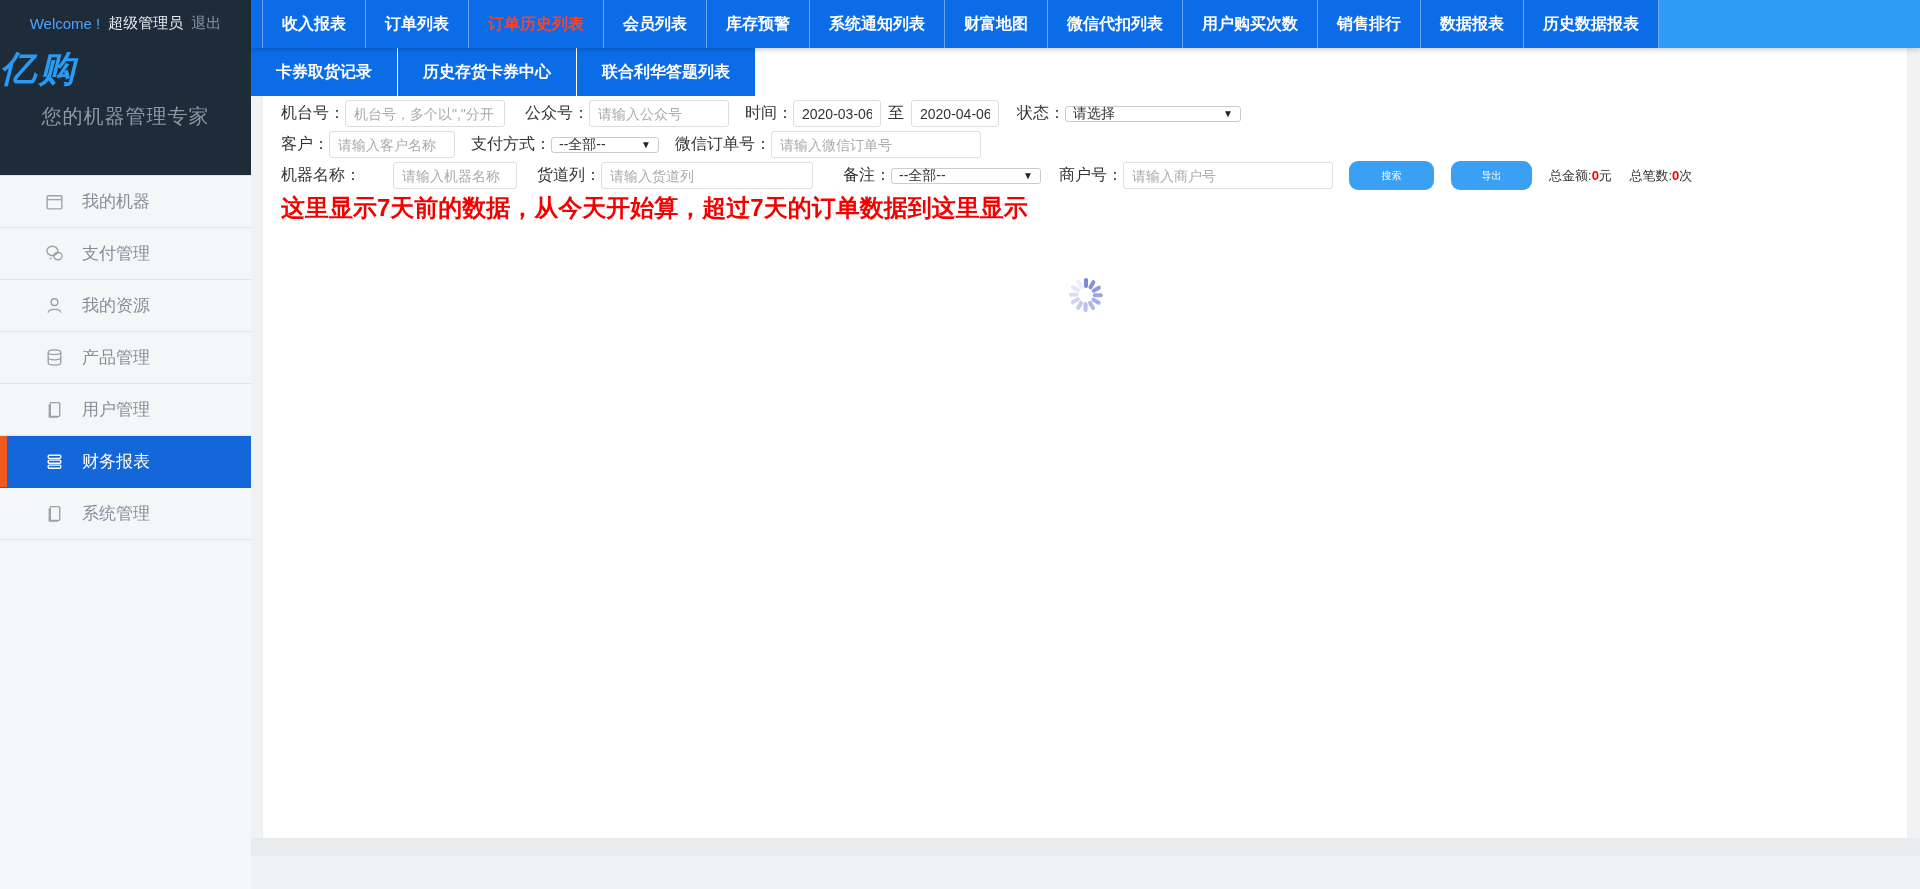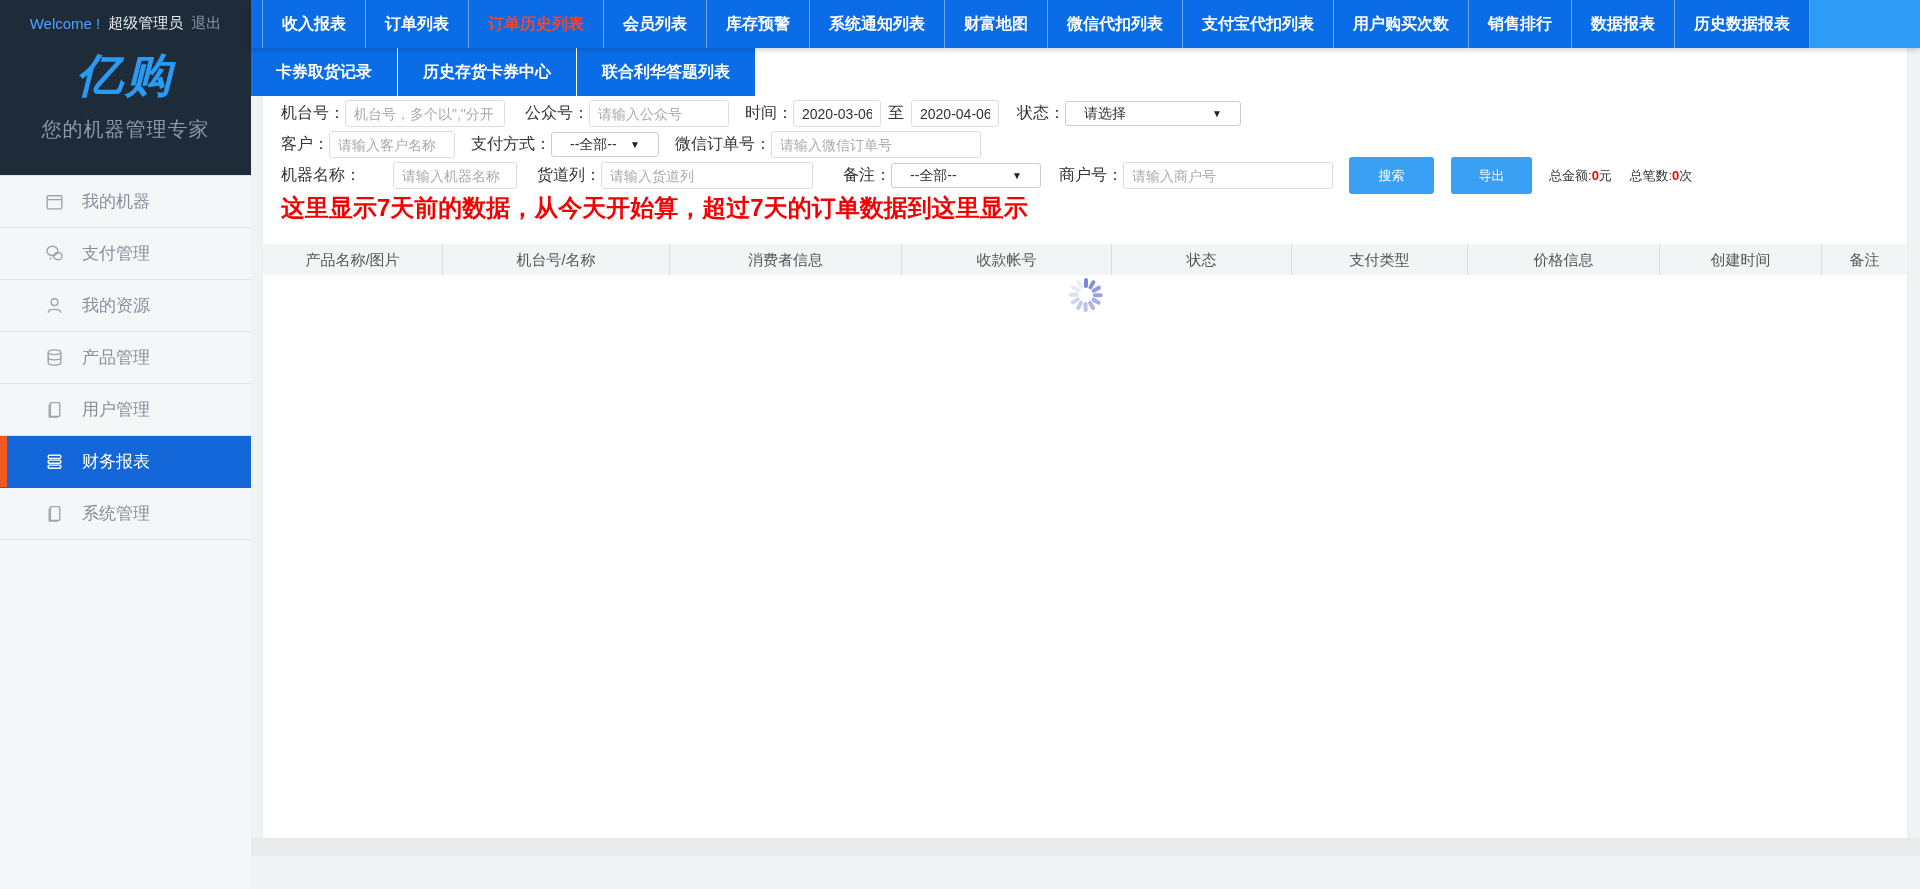--- a/index.html
+++ b/index.html
@@ -8,21 +8,21 @@
     width:1920px; height:889px; position:relative; overflow:hidden;
     background:#f0f2f4; font-family:"Liberation Sans","DejaVu Sans",sans-serif;
   }
   
   .sidebar { position:absolute; left:0; top:0; width:251px; height:889px; background:#f5f6f8; }
   .side-head { height:175px; background:#1e2b39; }
   .welcome-row { display:flex; justify-content:center; align-items:center; gap:8px; padding-top:14px; font-size:15px; }
   .welcome { color:#4da3ff; }
   .username { color:#e8edf2; }
   .logout { color:#8a96a3; cursor:pointer; }
-  .logo { text-align:center; color:#2b9af3; font-size:46px; font-weight:bold; font-style:italic; margin-top:12px; letter-spacing:3px; }
+  .logo { color:#2b9af3; font-size:36px; font-weight:bold; font-style:italic; margin-top:12px; letter-spacing:3px; }
   .tagline { text-align:center; color:#8e99a6; font-size:20px; margin-top:9px; letter-spacing:1px; }
   .menu { border-top:1px solid #e0e3e7; }
   .menu-item { position:relative; height:52px; display:flex; align-items:center; padding-left:44px; gap:17px;
     color:#868e9a; font-size:17px; border-bottom:1px solid #e0e3e7; cursor:pointer; background:#f5f6f8; }
   .menu-item svg { width:21px; height:21px; stroke:#9aa3ae; fill:none; stroke-width:1.3; flex:0 0 auto; }
   .menu-item.active { background:#1467d8; color:#fff; border-bottom:1px solid #1467d8; }
   .menu-item.active svg { stroke:#fff; }
   .menu-item.active::before { content:""; position:absolute; left:0; top:0; bottom:0; width:7px; background:#f15a1e; }
   
   .navbar { position:absolute; left:251px; top:0; right:0; height:48px; background:#0b6ce8; display:flex;
@@ -40,27 +40,27 @@
   
   .panel { position:absolute; left:263px; top:48px; width:1644px; height:790px; background:#fff;
     box-shadow:0 1px 3px rgba(0,0,0,.05); }
   .filter-area { padding:52px 18px 0 18px; }
   .frow { display:flex; align-items:center; height:27px; margin-bottom:4px; font-size:16px; color:#333; }
   .frow label { white-space:nowrap; }
   .frow input { height:27px; border:1px solid #ddd; border-radius:3px; padding:0 8px; font-size:14px; color:#333;
     font-family:inherit; outline:none; background:#fff; }
   .frow input::placeholder { color:#aaa; }
   .date-input { text-align:center; }
-  .sel { height:25px; border:1px solid #ccc; border-radius:3px; padding:0 18px; display:flex; align-items:center;
+  .sel { height:16px; border:1px solid #ccc; border-radius:3px; padding:0 7px; display:flex; align-items:center;
     justify-content:space-between; font-size:14px; color:#333; background:#fff; cursor:pointer; }
   .caret { font-size:10px; color:#222; margin-left:6px; }
   .gap20 { margin-left:20px; } .gap16 { margin-left:16px; } .gap18 { margin-left:18px; }
   .gap30 { margin-left:30px; }
   .to-label { margin:0 7px; }
-  .btn { height:37px; border:none; border-radius:3px; background:#3aa0f3; color:#fff; font-size:13px;
+  .btn { height:29px; border:none; border-radius:9px; background:#3aa0f3; color:#fff; font-size:10px;
     font-family:inherit; cursor:pointer; }
   .btn-search { width:85px; margin-left:16px; }
   .btn-export { width:81px; margin-left:17px; }
   .totals { margin-left:17px; font-size:13px; color:#333; white-space:nowrap; }
   .totals .red { color:#f50000; font-weight:bold; }
   .totals .grp + .grp { margin-left:14px; }
   .notice { color:#f50000; font-weight:bold; font-size:24px; margin-top:5px; height:28px; line-height:28px; }
   
   .thead { display:grid; grid-template-columns:180px 227px 232px 210px 180px 176px 192px 162px 85px;
     margin:22px -18px 0 -18px; background:#f3f4f5; height:31px; align-items:center; text-align:center;
@@ -151,21 +151,20 @@
 
 <div class="navbar">
   <div class="nav-tab">收入报表</div>
   <div class="nav-tab">订单列表</div>
   <div class="nav-tab active">订单历史列表</div>
   <div class="nav-tab">会员列表</div>
   <div class="nav-tab">库存预警</div>
   <div class="nav-tab">系统通知列表</div>
   <div class="nav-tab">财富地图</div>
   <div class="nav-tab">微信代扣列表</div>
-  <div class="nav-tab">支付宝代扣列表</div>
   <div class="nav-tab">用户购买次数</div>
   <div class="nav-tab">销售排行</div>
   <div class="nav-tab">数据报表</div>
   <div class="nav-tab">历史数据报表</div>
 
   <div class="nav-filler"></div>
 </div>
 
 <div class="subnav">
   <div class="subnav-tab">卡券取货记录</div>
@@ -219,31 +218,20 @@
       <button class="btn btn-search">搜索</button>
       <button class="btn btn-export">导出</button>
       <div class="totals">
         <span class="grp"><span>总金额:</span><span class="red">0</span><span>元</span></span>
         <span class="grp"><span>总笔数:</span><span class="red">0</span><span>次</span></span>
       </div>
     </div>
 
     <div class="notice">这里显示7天前的数据，从今天开始算，超过7天的订单数据到这里显示</div>
 
-    <div class="thead">
-      <div class="th">产品名称/图片</div>
-      <div class="th">机台号/名称</div>
-      <div class="th">消费者信息</div>
-      <div class="th">收款帐号</div>
-      <div class="th">状态</div>
-      <div class="th">支付类型</div>
-      <div class="th">价格信息</div>
-      <div class="th">创建时间</div>
-      <div class="th">备注</div>
-    </div>
   </div>
 
   <div class="spinner">
     <i></i>
       <i></i>
       <i></i>
       <i></i>
       <i></i>
       <i></i>
       <i></i>

